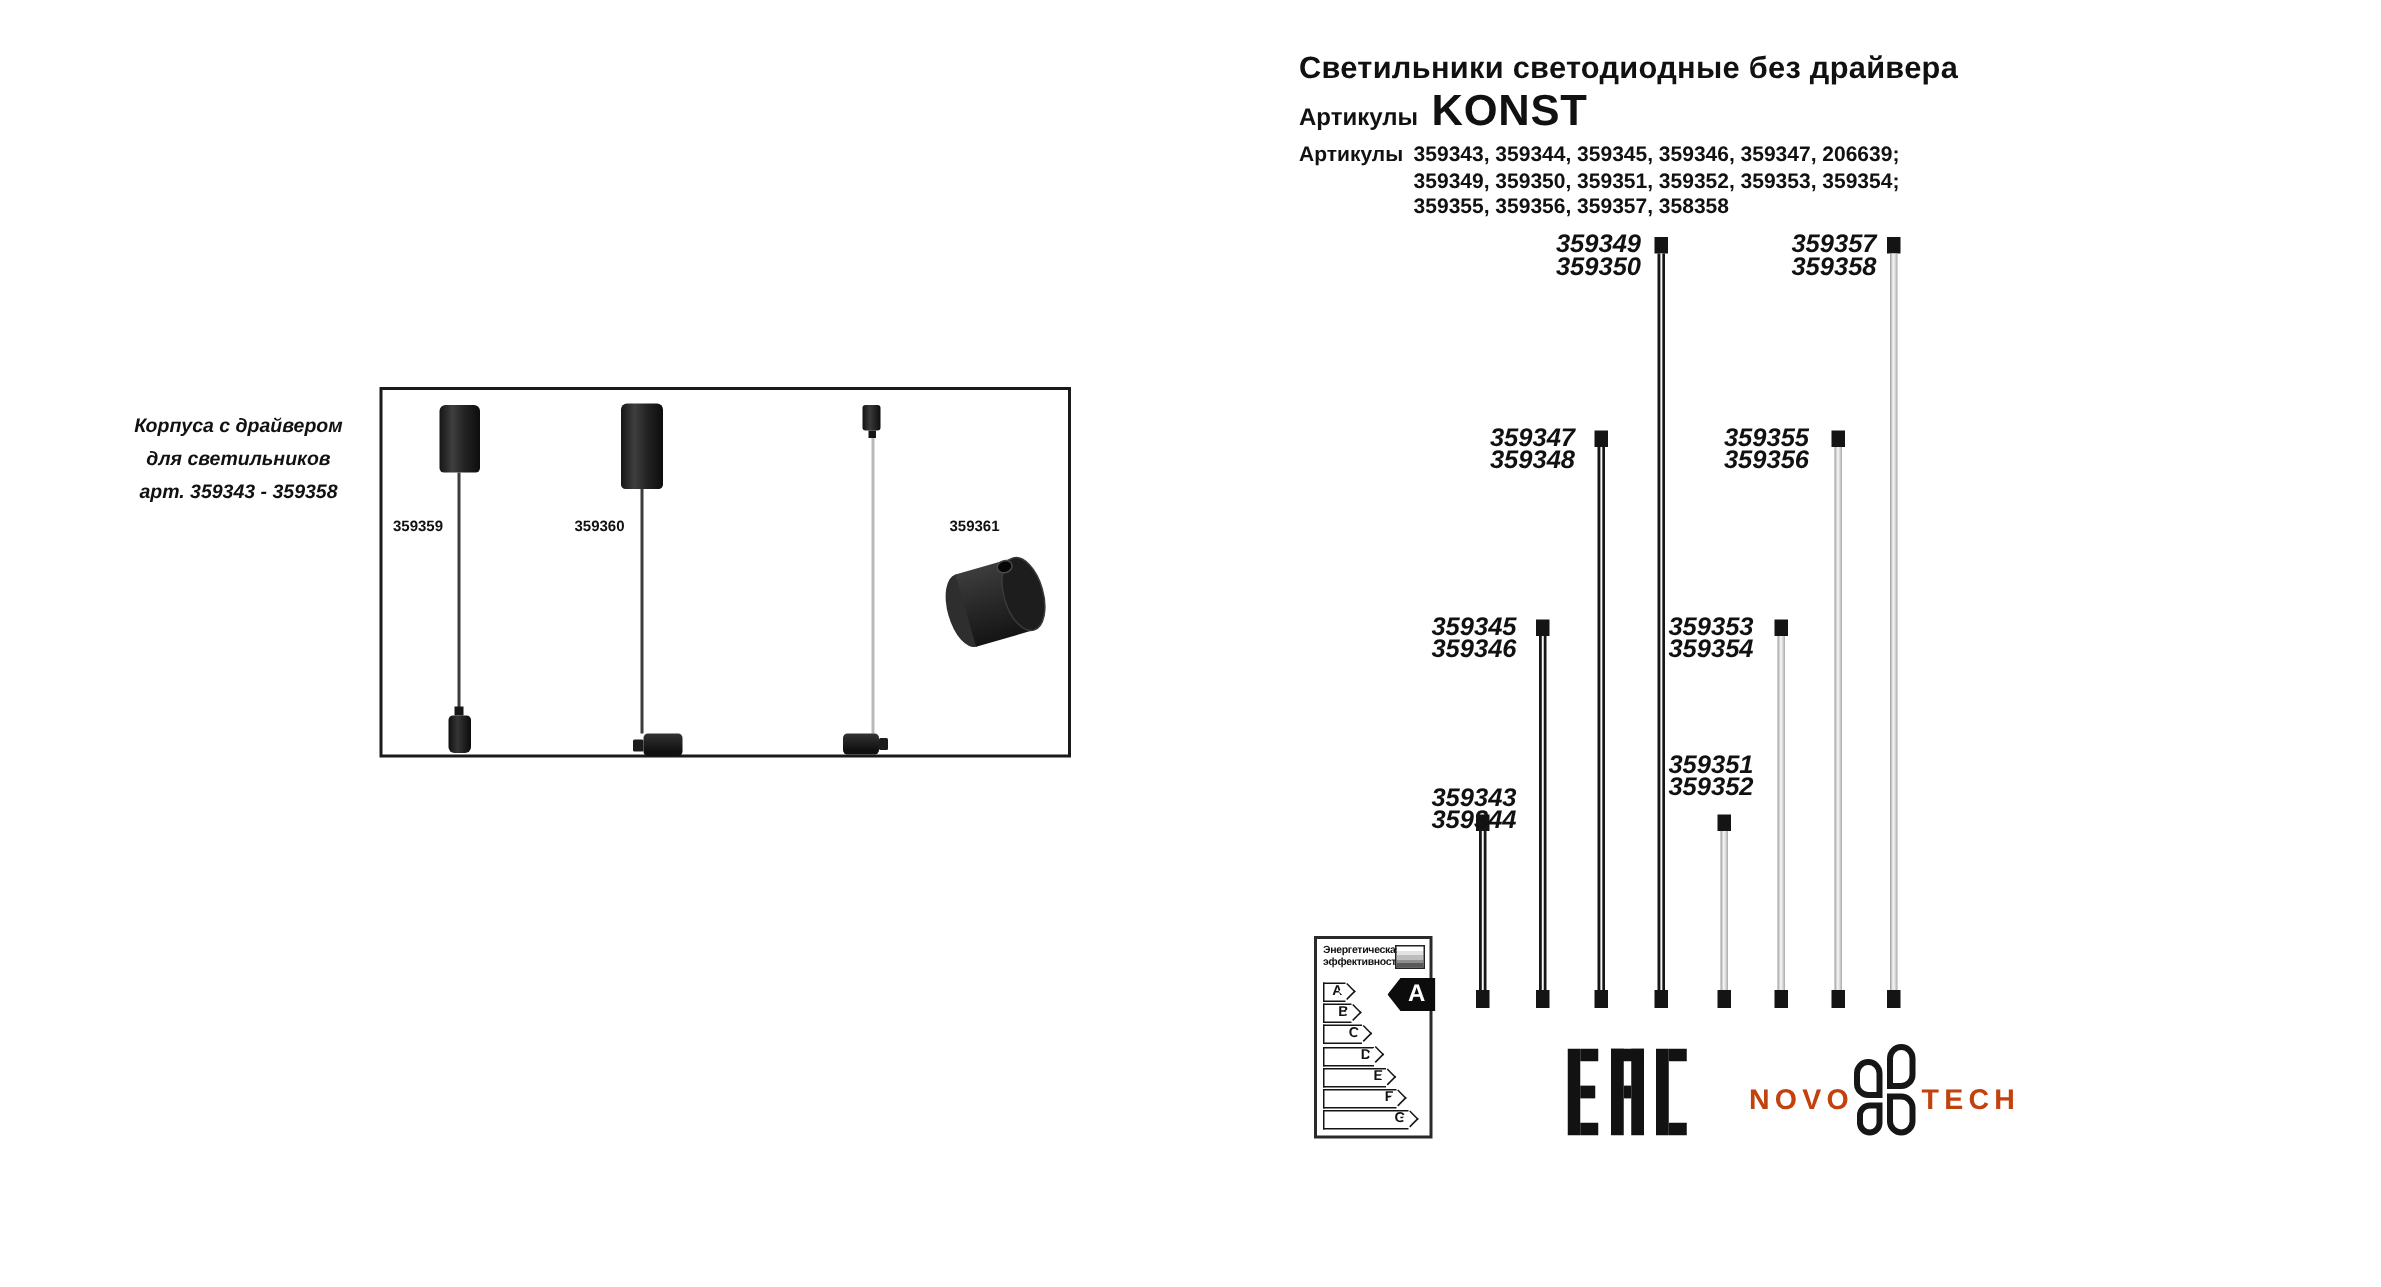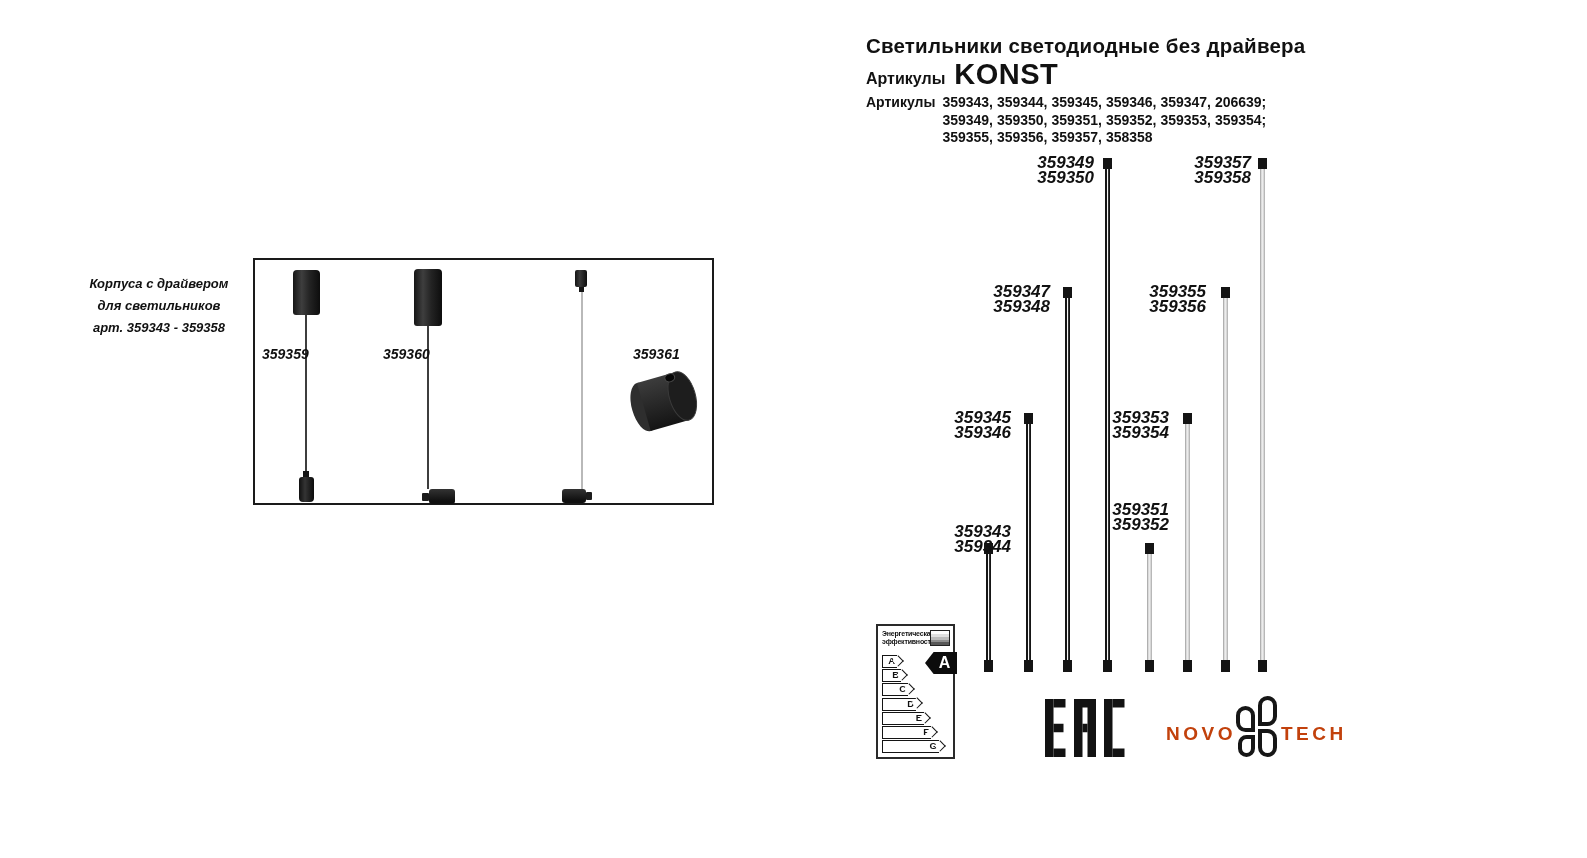--- a/index.html
+++ b/index.html
@@ -13,21 +13,21 @@
   .collection .coll-name { font-size:29px; font-weight:bold; margin-left:9px; letter-spacing:0.5px; }
   .articles { position:absolute; left:866px; top:94px; display:flex; font-size:14px; font-weight:bold; line-height:17.5px; }
   .articles .art-label { margin-right:7px; }
 
   
   .caption { position:absolute; left:70px; top:273px; width:178px; text-align:center;
              font-size:13px; line-height:22px; font-weight:bold; font-style:italic; }
 
   
   .box { position:absolute; left:253px; top:258px; width:461px; height:247px; border:2px solid #1a1a1a; }
-  .box .part-label { position:absolute; font-size:14px; font-weight:bold; font-style:italic; }
+  .box .part-label { position:absolute; font-size:10px; font-weight:bold; }
   .canopy { position:absolute; background:linear-gradient(90deg,#161616 0%,#3e3e3e 32%,#232323 62%,#0d0d0d 100%); border-radius:4px 4px 3px 3px; }
   .cable-dark { position:absolute; width:2px; background:#3d3d3d; }
   .cable-light { position:absolute; width:2px; background:#b9b9b9; }
   .neck { position:absolute; background:#161616; }
   .tail-v { position:absolute; background:linear-gradient(90deg,#101010,#343434 40%,#0b0b0b); border-radius:3px 3px 4px 4px; }
   .fit-body { position:absolute; background:linear-gradient(180deg,#333 0%,#101010 80%); border-radius:3px; }
   .fit-nub { position:absolute; background:#1c1c1c; border-radius:1px; }
   .p3top { position:absolute; background:linear-gradient(90deg,#141414,#3a3a3a 40%,#0e0e0e); border-radius:2px; }
 
   

